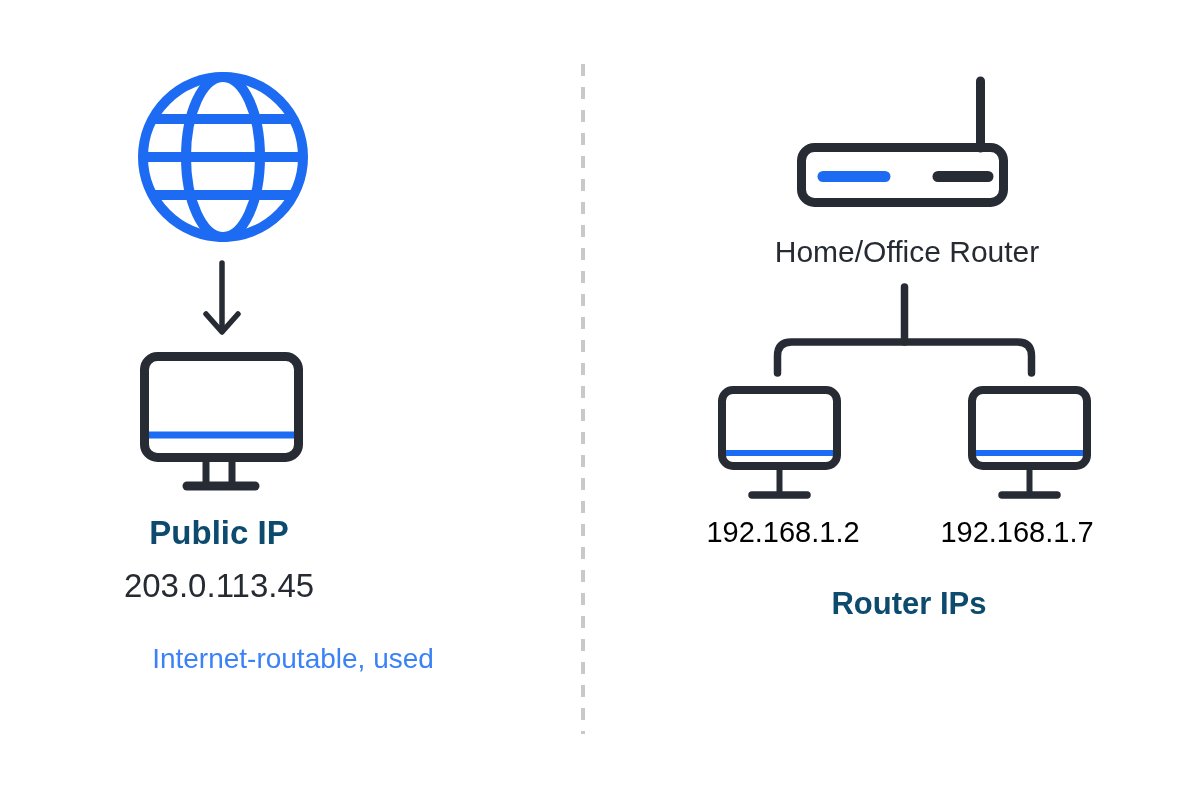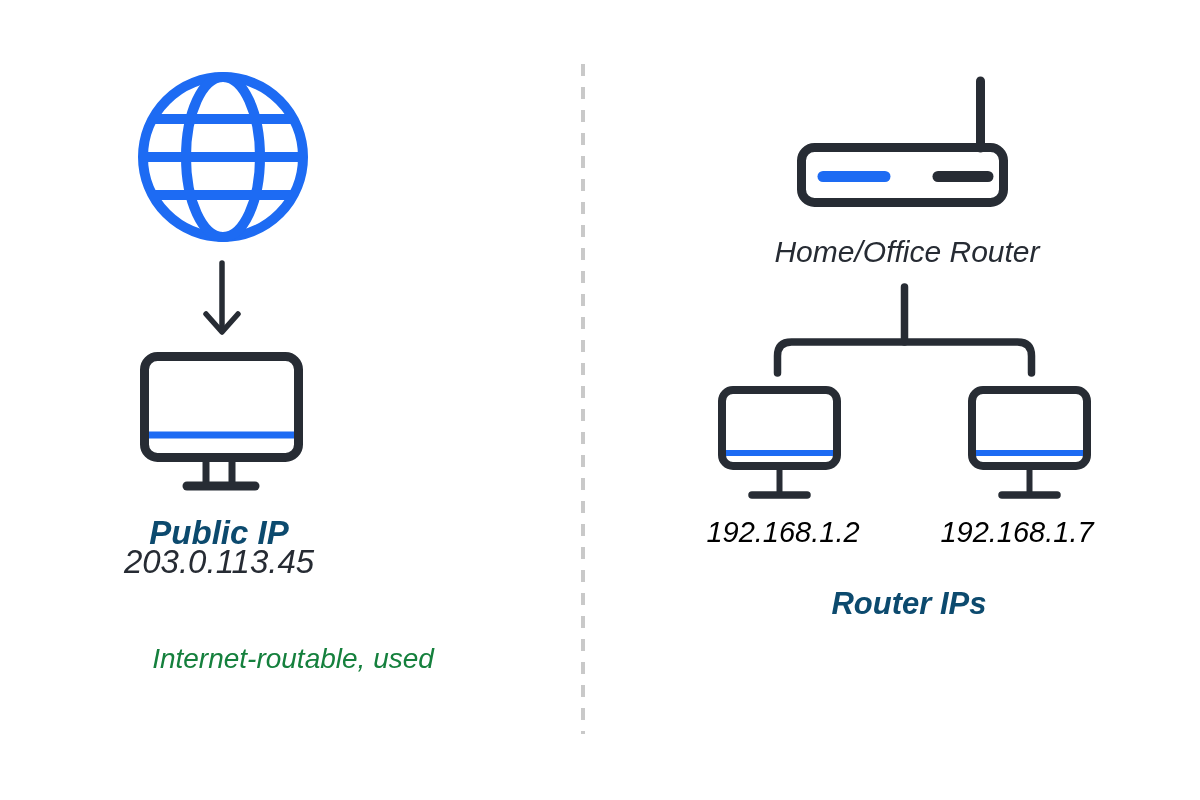--- a/index.html
+++ b/index.html
@@ -6,27 +6,27 @@
   .canvas {
     position: relative;
     width: 1200px;
     height: 800px;
     background: #ffffff;
     overflow: hidden;
     font-family: "Liberation Sans", sans-serif;
     color: #262b33;
   }
   .abs { position: absolute; }
-  .centered { transform: translateX(-50%); white-space: nowrap; text-align: left; font-style: italic; }
+  .centered { transform: translateX(-50%); white-space: nowrap; text-align: left; }
 
   .heading      { font-size: 33px; font-weight: 700; color: #0c4a6e; line-height: 40px; }
   .ip-large     { font-size: 33px; font-weight: 500; color: #262b33; line-height: 40px; }
   .ip-small     { font-size: 29px; font-weight: 400; color: #000000; line-height: 36px; }
   .router-label { font-size: 30px; font-weight: 500; color: #262b33; line-height: 38px; }
-  .desc         { font-size: 28px; font-weight: 400; color: #15803d; line-height: 46px; }
+  .desc         { font-size: 28px; font-weight: 400; color: #3b82f6; line-height: 46px; }
   .desc span    { display: block; }
 
   svg { display: block; }
   .stroke-ink  { stroke: #272c34; fill: none; }
   .stroke-blue { stroke: #1d6bf3; fill: none; }
 </style>
 </head>
 <body>
 
 <div class="canvas">
@@ -53,21 +53,21 @@
     <svg class="abs" style="left:137px; top:347px;" width="168" height="148" viewBox="0 0 168 148">
       <rect class="stroke-ink" x="7.5" y="9.5" width="154" height="101" rx="13" stroke-width="9"></rect>
       <line class="stroke-blue" x1="12" y1="88" x2="157" y2="88" stroke-width="7"></line>
       <line class="stroke-ink" x1="69" y1="114" x2="69" y2="136" stroke-width="7"></line>
       <line class="stroke-ink" x1="95" y1="114" x2="95" y2="136" stroke-width="7"></line>
       <line class="stroke-ink" x1="50" y1="139" x2="118" y2="139" stroke-width="9" stroke-linecap="round"></line>
     </svg>
 
     <div class="abs centered heading" style="left:219px; top:513px;">Public IP</div>
 
-    <div class="abs centered ip-large" style="left:219px; top:542px;">203.0.113.45</div>
+    <div class="abs centered ip-large" style="left:219px; top:566px;">203.0.113.45</div>
 
     <div class="abs centered desc" style="left:293px; top:636px;">
       <span>Internet-routable, used</span>
     </div>
   </div>
 
   <div>
 
     <svg class="abs" style="left:790px; top:72px;" width="230" height="140" viewBox="0 0 230 140">
       <line class="stroke-ink" x1="190.5" y1="9" x2="190.5" y2="76" stroke-width="9" stroke-linecap="round"></line>

